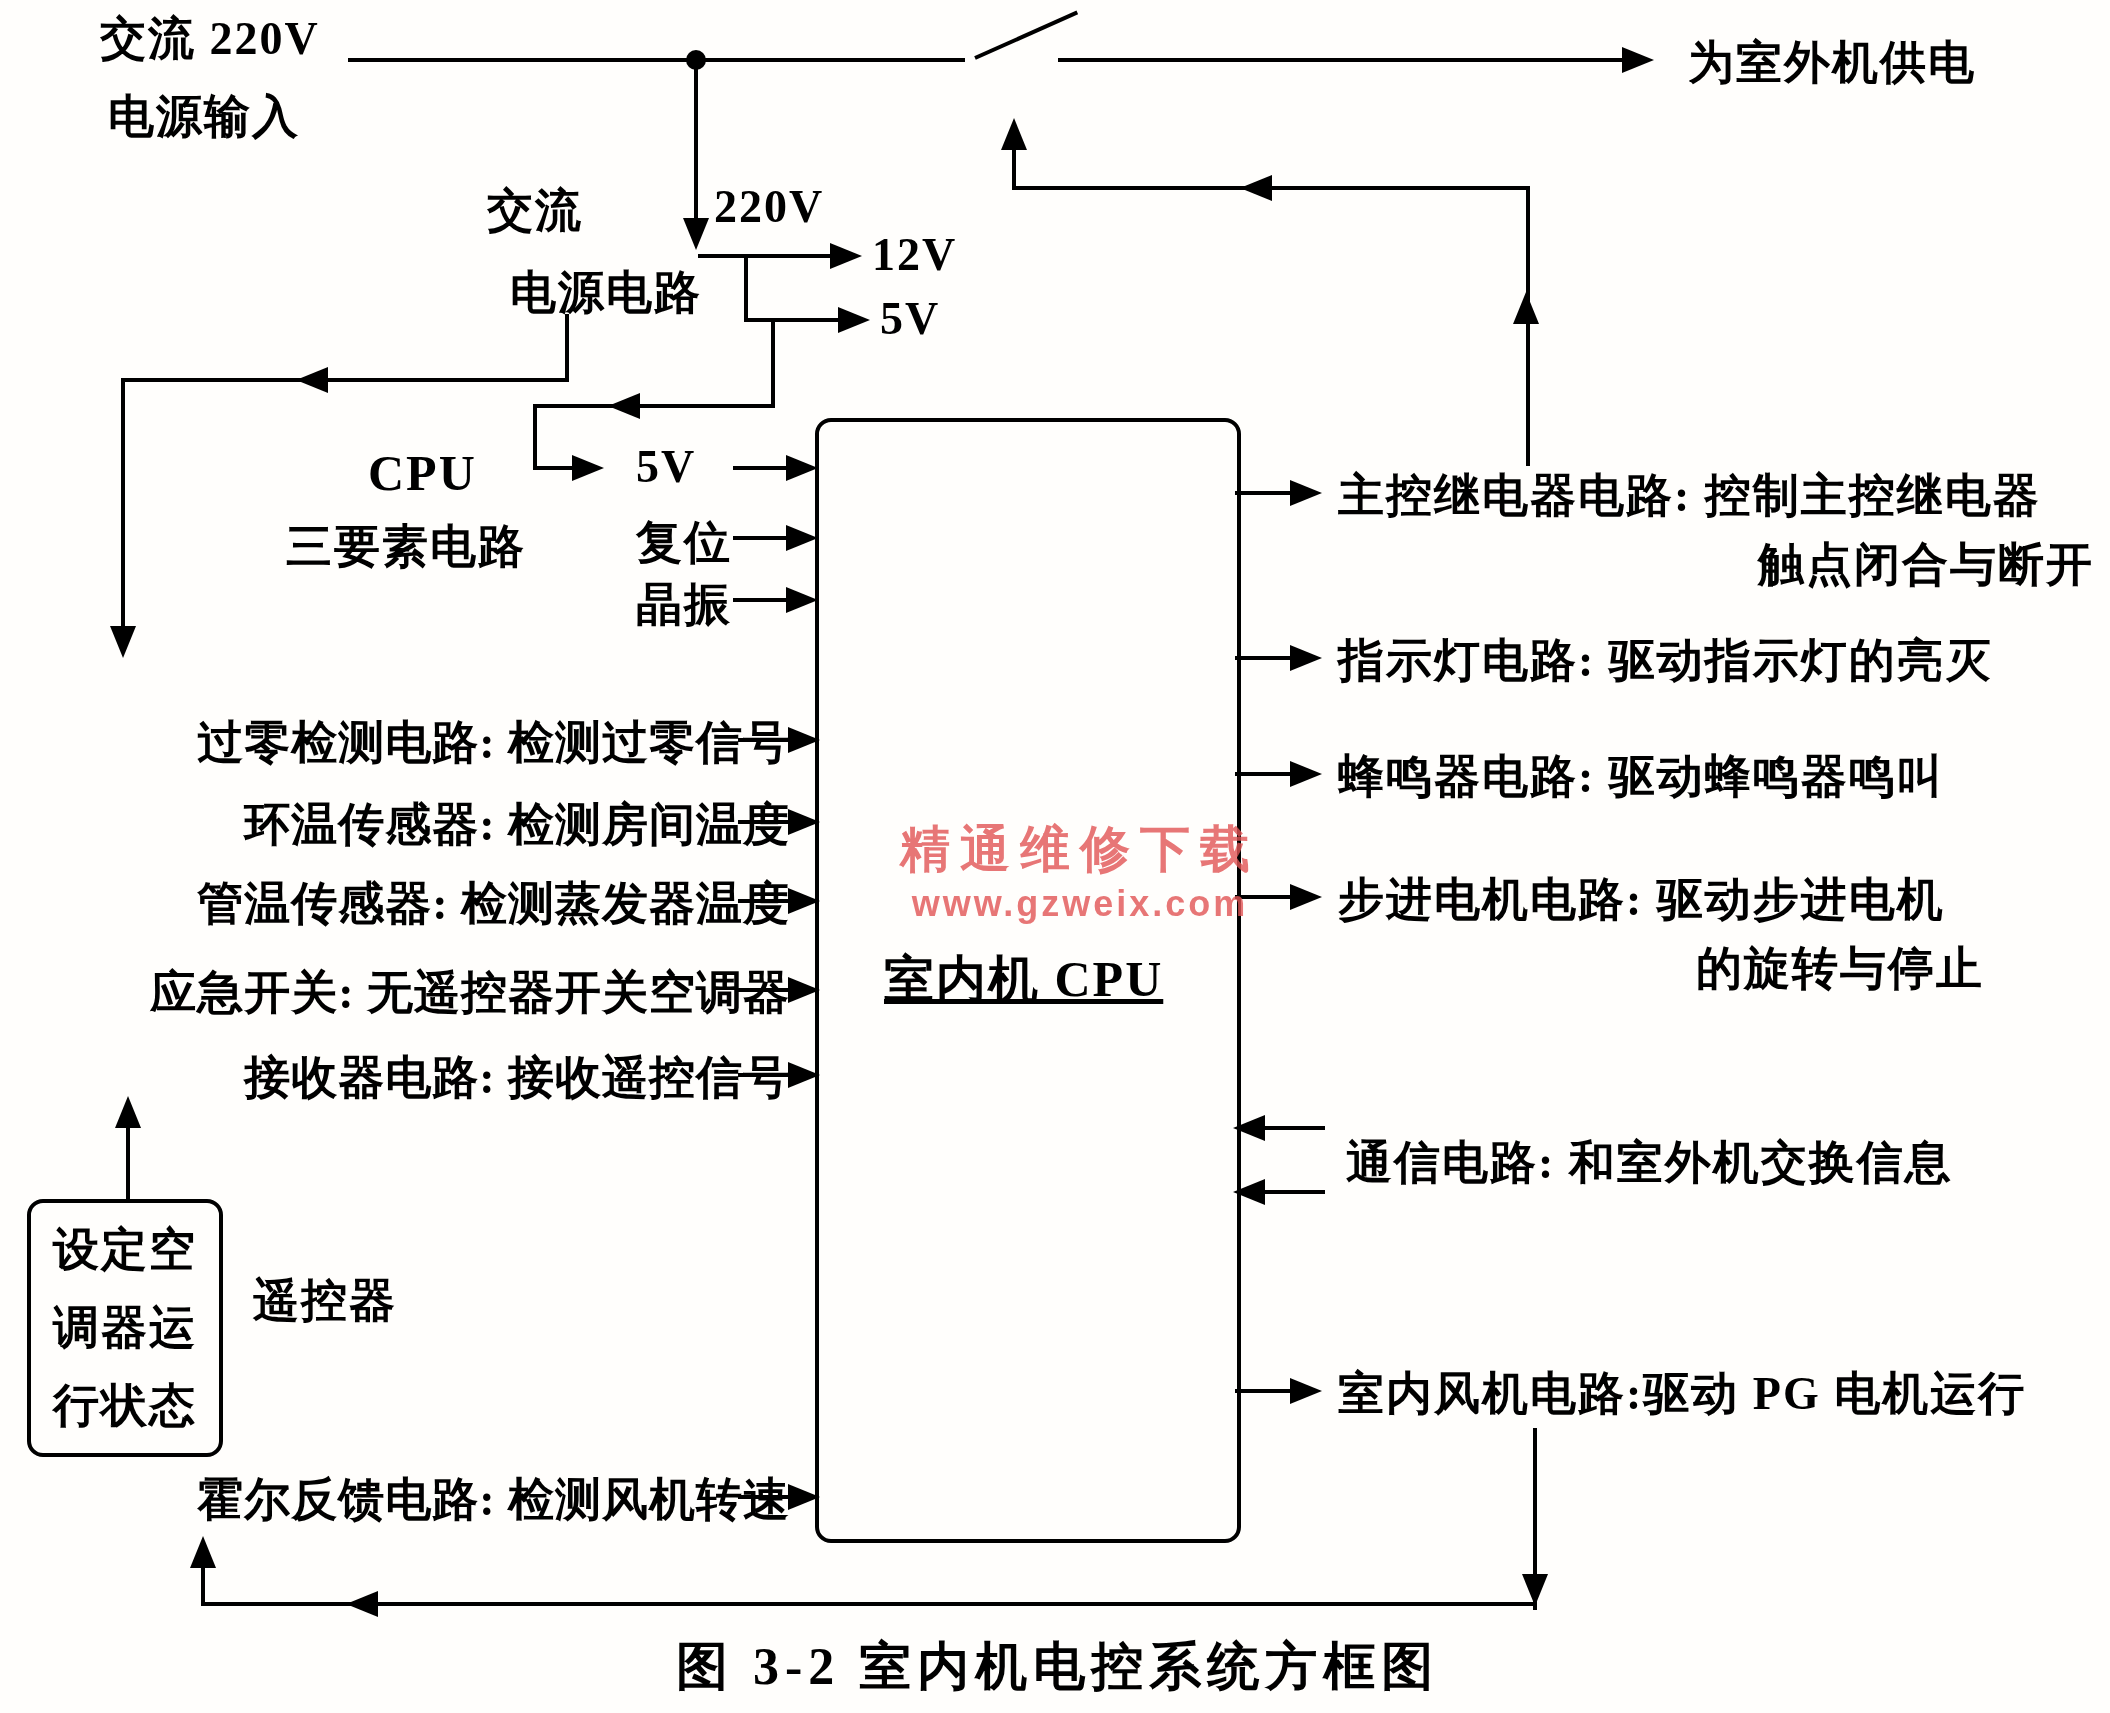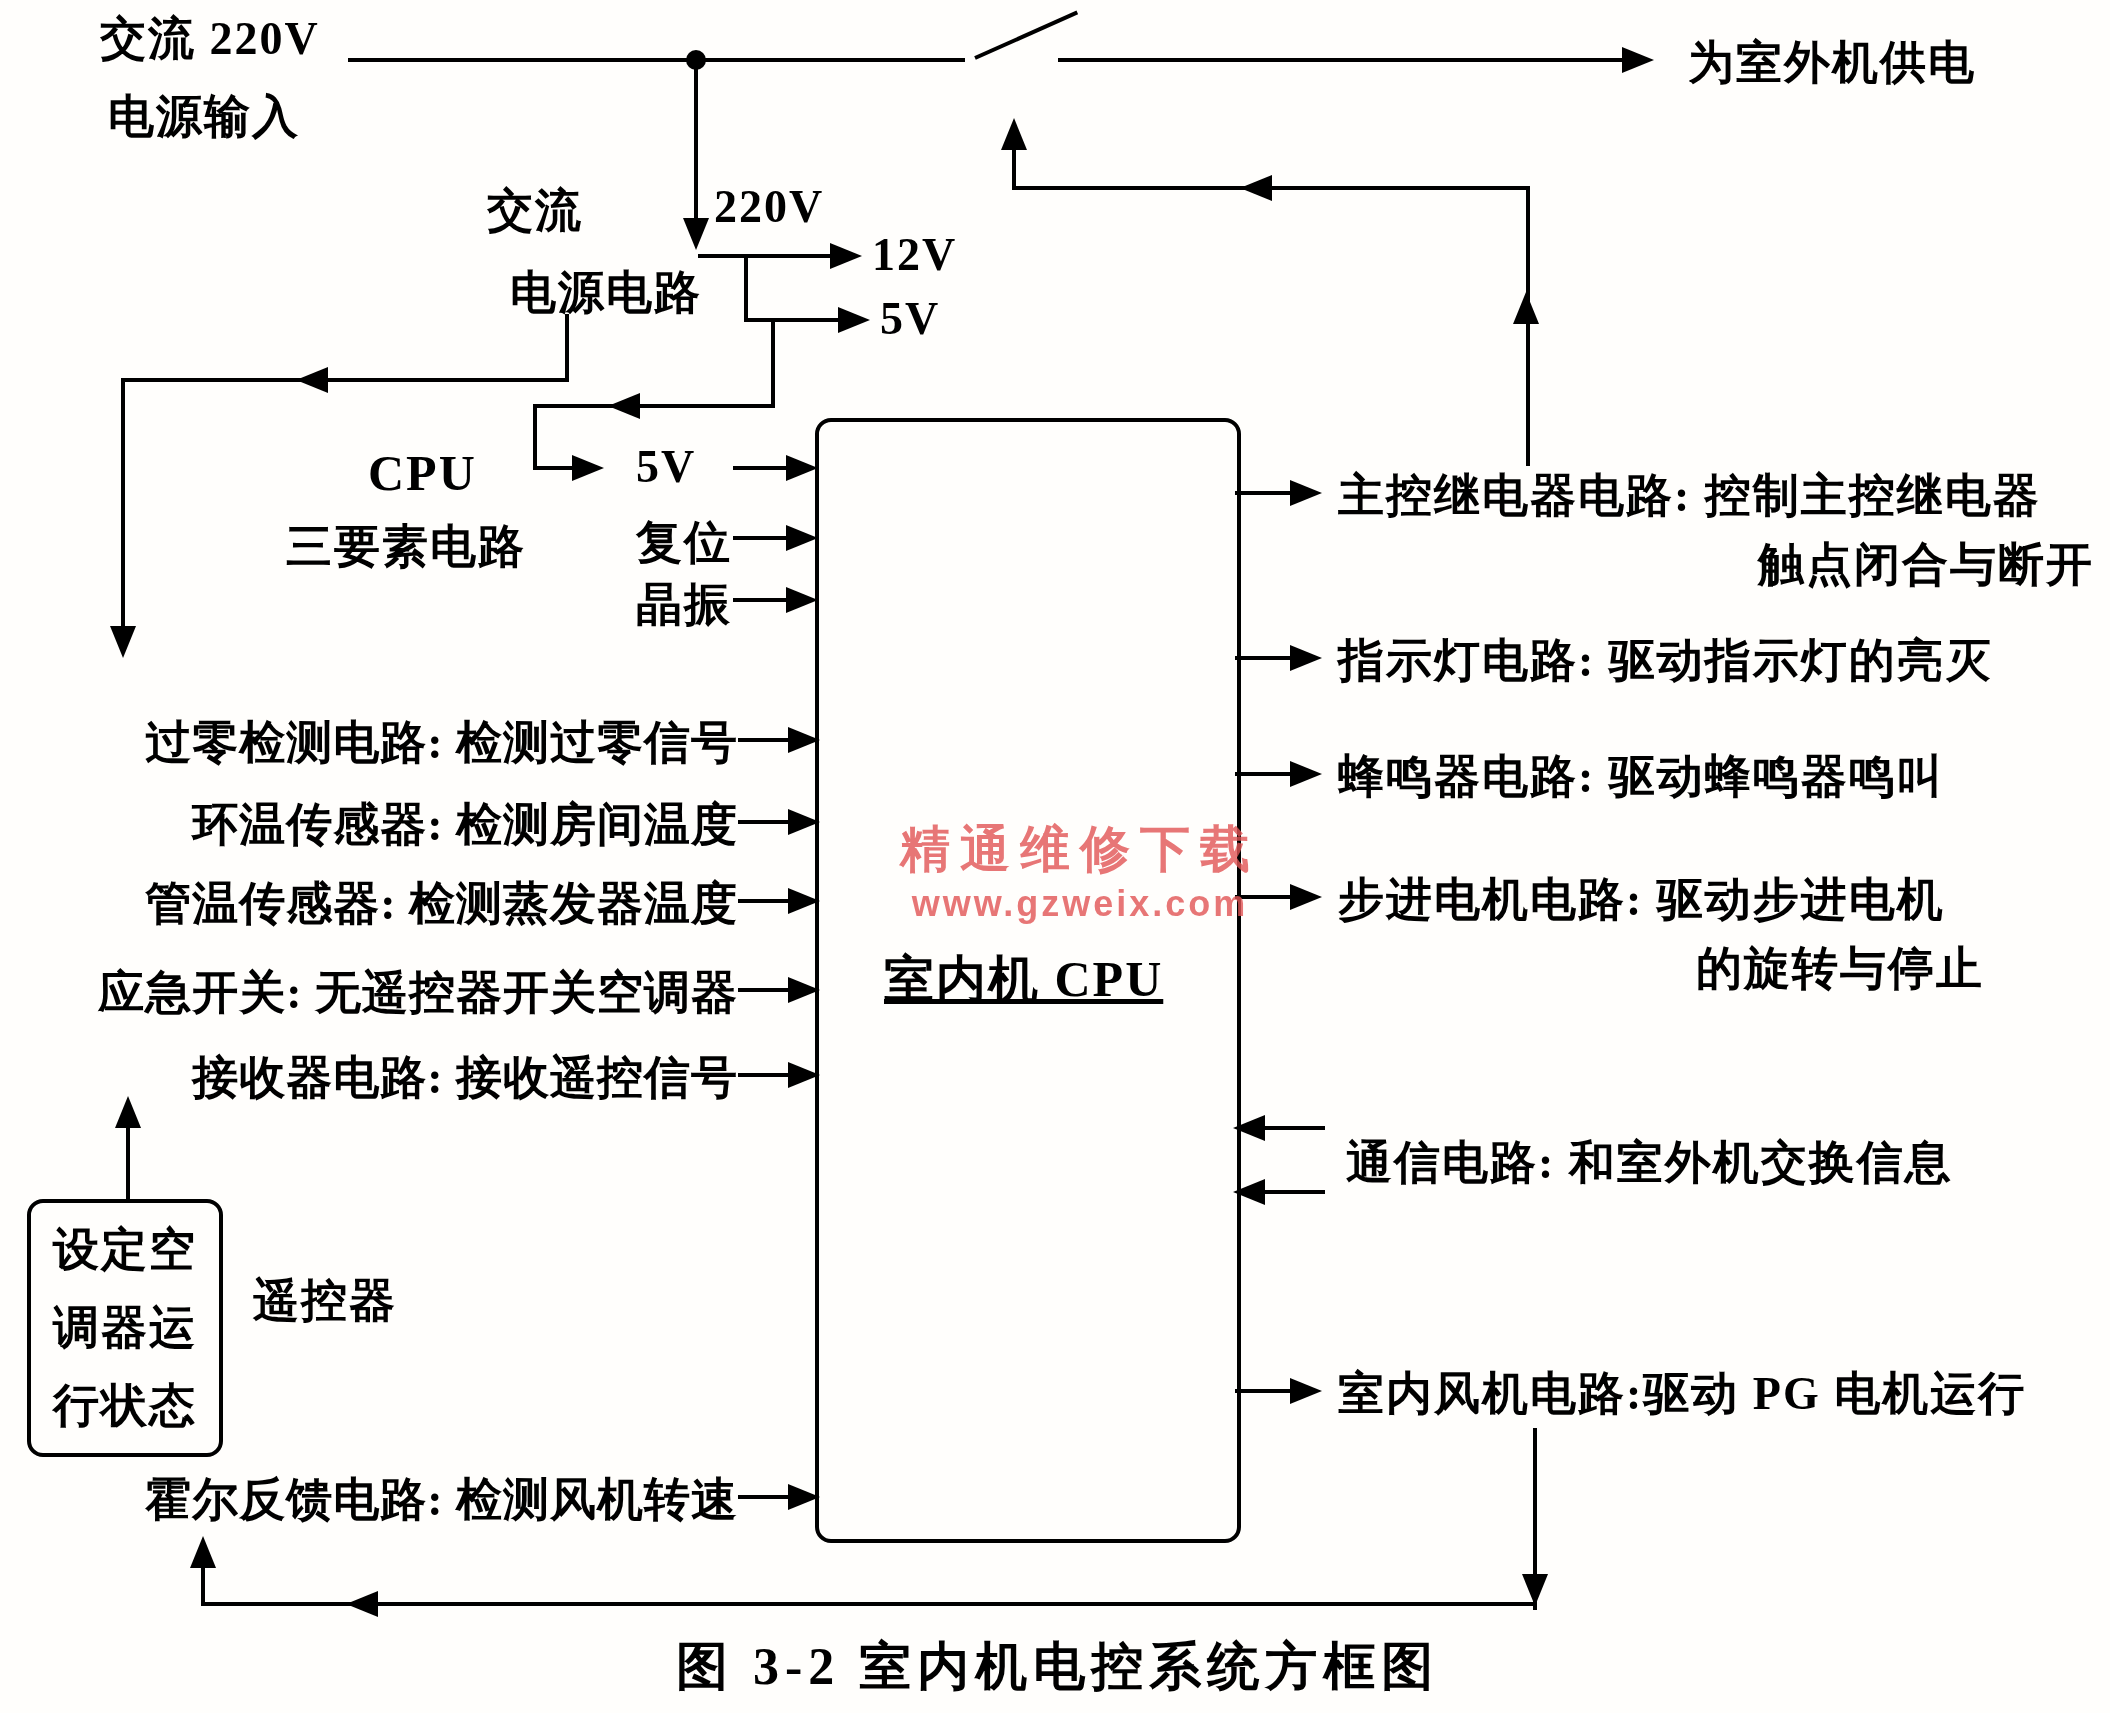--- a/index.html
+++ b/index.html
@@ -5,21 +5,21 @@
   html,body{margin:0;padding:0;background:#ffffff;}
   .canvas{
     position:relative;
     width:2110px;height:1713px;
     background:#fffefc;
     font-family:"Liberation Serif","DejaVu Serif",serif;
     color:#000;
     overflow:hidden;
   }
   .txt{position:absolute;font-weight:700;font-size:46px;letter-spacing:2px;white-space:nowrap;color:#000;}
-  .lbl-l{position:absolute;right:1372px;font-weight:700;font-size:46px;letter-spacing:1px;white-space:nowrap;color:#000;}
+  .lbl-l{position:absolute;right:1320px;font-weight:700;font-size:46px;letter-spacing:1px;white-space:nowrap;color:#000;}
   .big{font-size:50px;}
   .h{position:absolute;height:4px;background:#000;}
   .v{position:absolute;width:4px;background:#000;}
   .diag{position:absolute;height:4px;background:#000;transform:rotate(-24deg);transform-origin:left center;}
   .ar{position:absolute;width:0;height:0;border-top:13px solid transparent;border-bottom:13px solid transparent;border-left:32px solid #000;}
   .al{position:absolute;width:0;height:0;border-top:13px solid transparent;border-bottom:13px solid transparent;border-right:32px solid #000;}
   .au{position:absolute;width:0;height:0;border-left:13px solid transparent;border-right:13px solid transparent;border-bottom:32px solid #000;}
   .ad{position:absolute;width:0;height:0;border-left:13px solid transparent;border-right:13px solid transparent;border-top:32px solid #000;}
   .dot{position:absolute;width:20px;height:20px;border-radius:50%;background:#000;}
   .boxframe{position:absolute;border:4px solid #000;border-radius:16px;background:#fffefc;}

